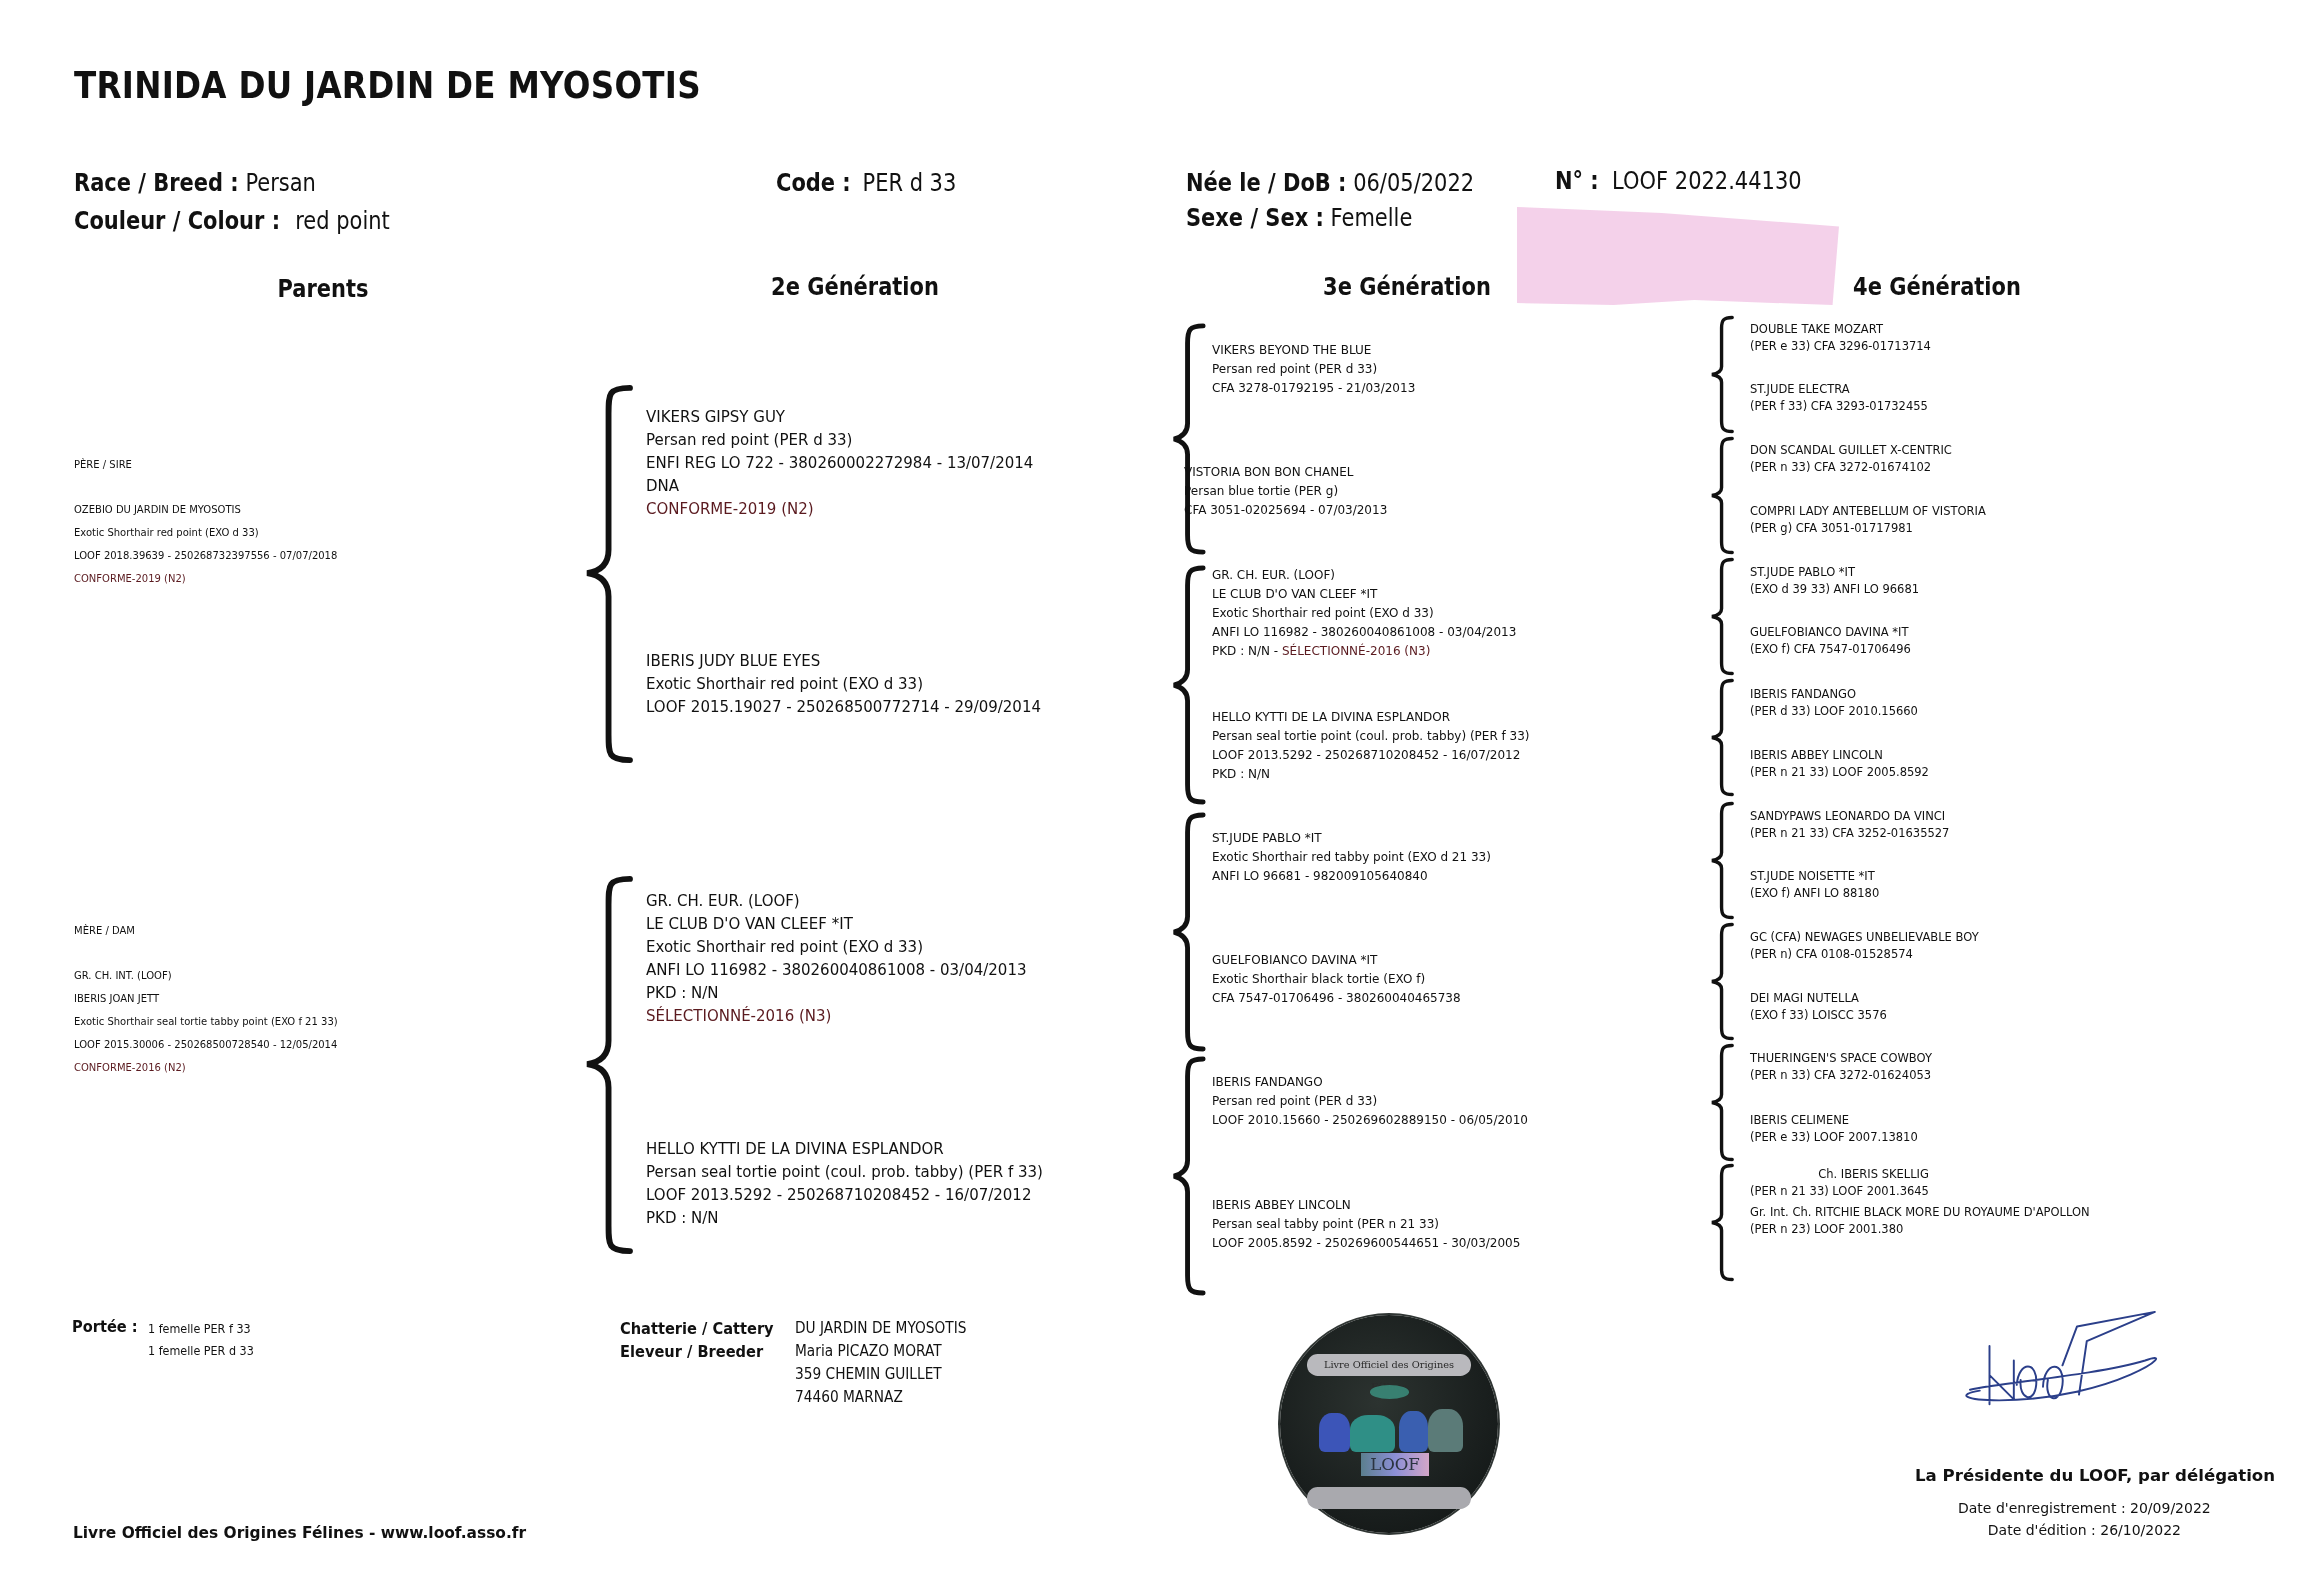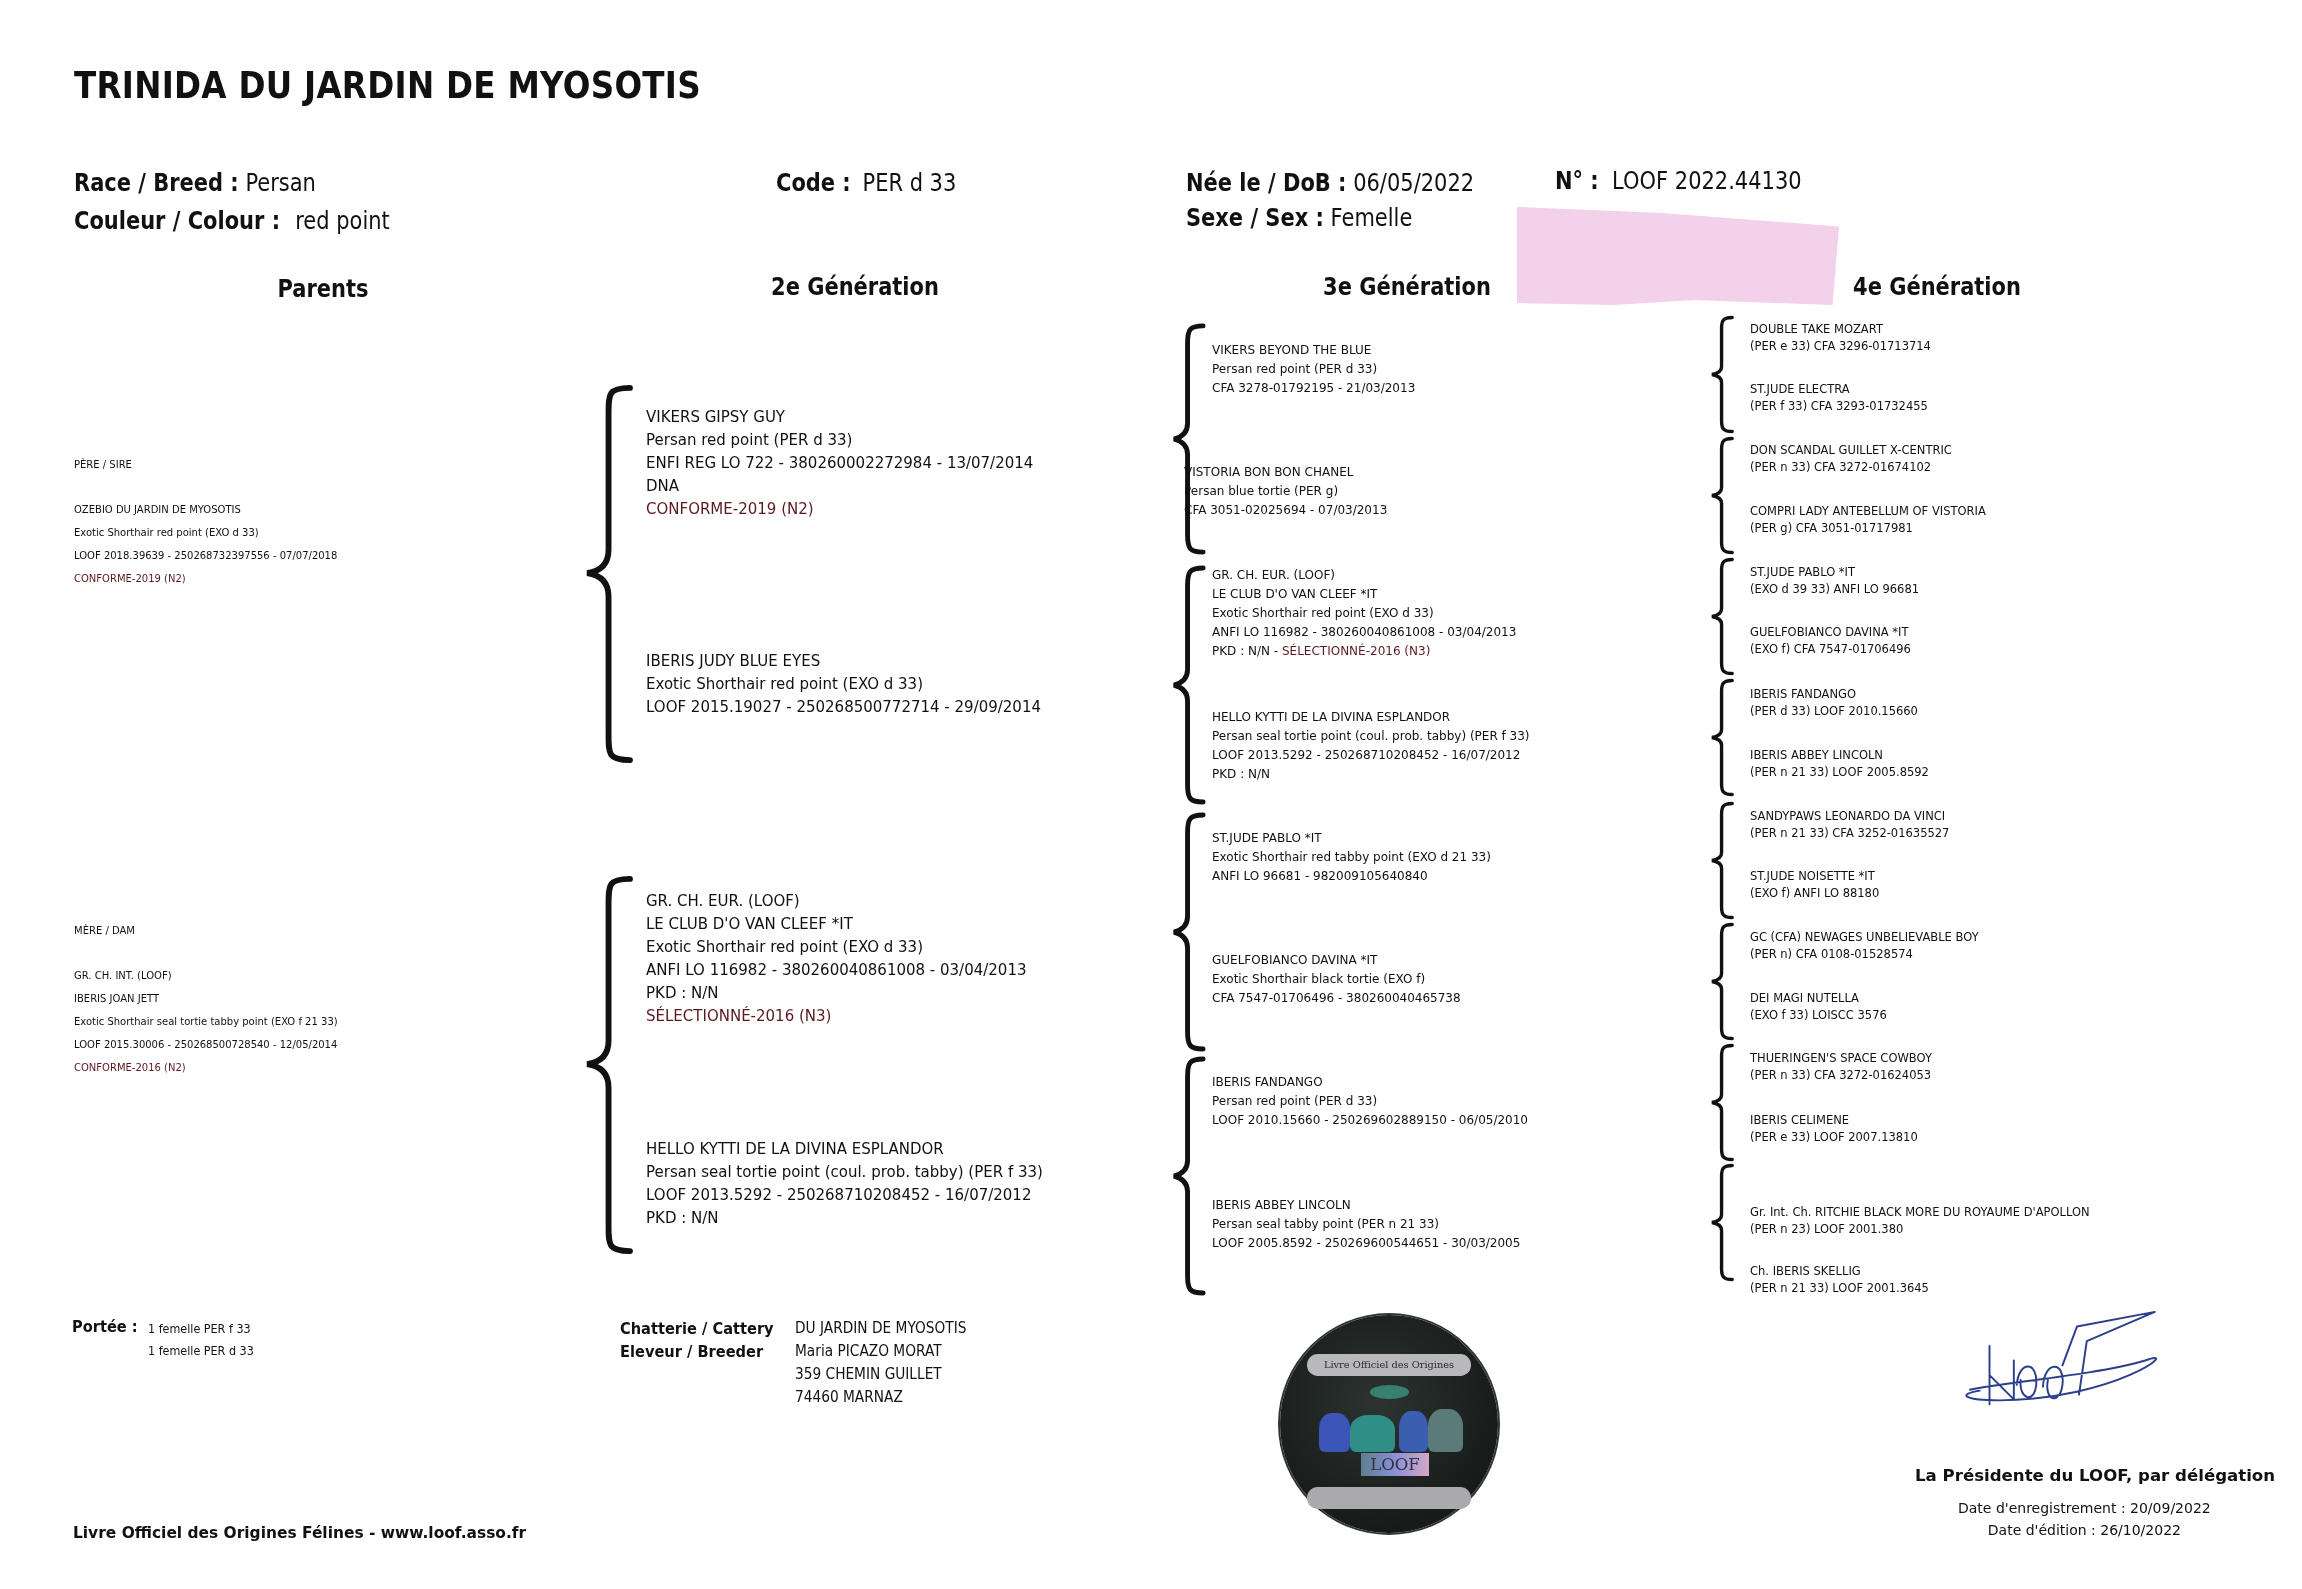--- a/index.html
+++ b/index.html
@@ -259,21 +259,21 @@
       <span class="line">(PER n 33) CFA 3272-01624053</span>
     </div>
     <div class="abs gen4-block" style="left: 1750px; top: 1112px;">
       <span class="line">IBERIS CELIMENE</span>
       <span class="line">(PER e 33) LOOF 2007.13810</span>
     </div>
     <div class="abs gen4-block" style="left: 1750px; top: 1172px; margin-top: 32px;">
       <span class="line">Gr. Int. Ch. RITCHIE BLACK MORE DU ROYAUME D'APOLLON</span>
       <span class="line">(PER n 23) LOOF 2001.380</span>
     </div>
-    <div class="abs gen4-block" style="left: 1750px; top: 1263px;">
+    <div class="abs gen4-block" style="left: 1750px; top: 1166px; text-align: right;">
       <span class="line">Ch. IBERIS SKELLIG</span>
       <span class="line">(PER n 21 33) LOOF 2001.3645</span>
     </div>
   </div>
 
 <div class="abs footer-label" style="left:72px; top:1317px;">Portée :</div>
 <div class="abs portee-val" style="left:148px; top:1318px;">
   <span class="line">1 femelle PER f 33</span>
   <span class="line">1 femelle PER d 33</span>
 </div>

